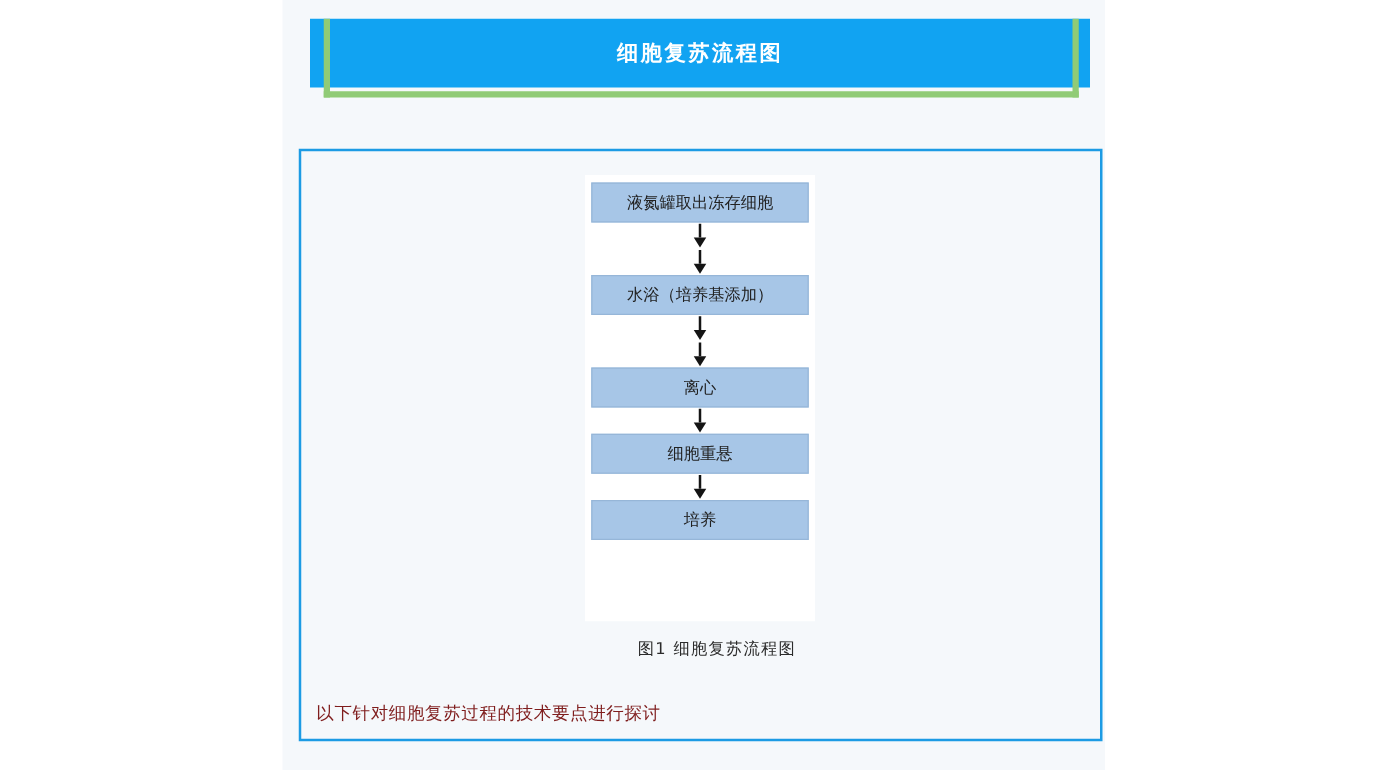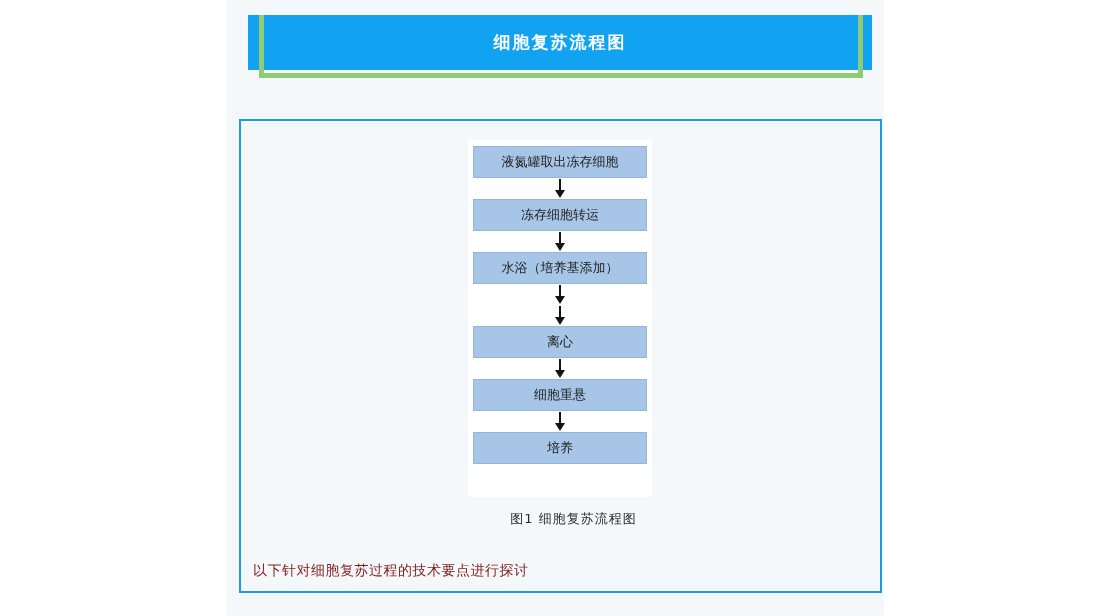--- a/index.html
+++ b/index.html
@@ -107,21 +107,20 @@
 <div class="banner-green"></div>
 
 <div class="content-box"></div>
 
 <div class="flow-white" id="flow-steps">
     <div class="flow-box">液氮罐取出冻存细胞</div>
     <div class="flow-arrow">
       <div class="arrow-shaft"></div>
       <div class="arrow-head"></div>
     </div>
-    <div class="flow-box">冻存细胞转运</div>
     <div class="flow-arrow">
       <div class="arrow-shaft"></div>
       <div class="arrow-head"></div>
     </div>
     <div class="flow-box">水浴（培养基添加）</div>
     <div class="flow-arrow">
       <div class="arrow-shaft"></div>
       <div class="arrow-head"></div>
     </div>
     <div class="flow-arrow">

